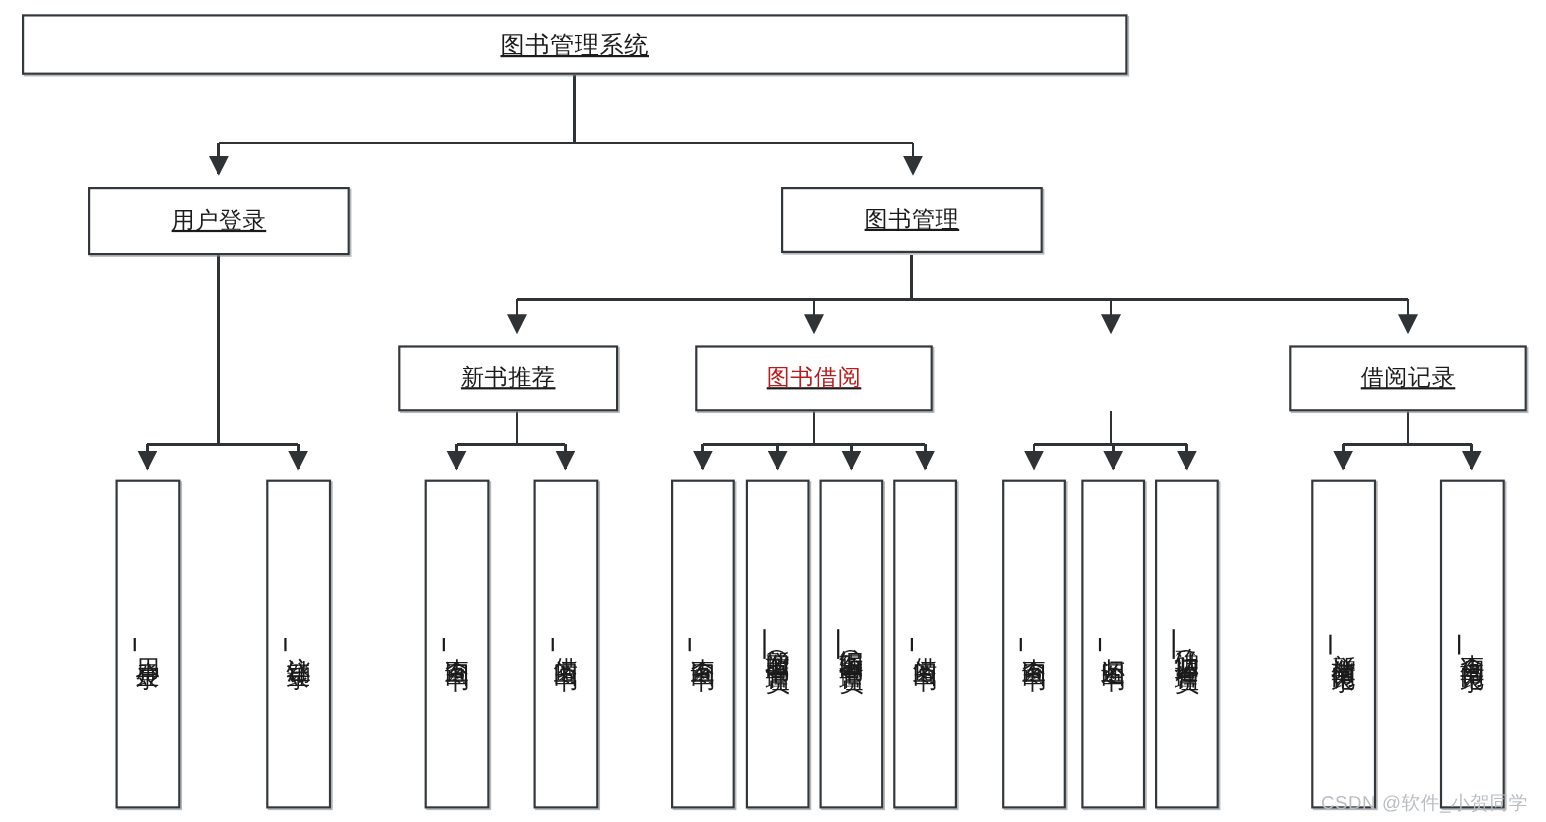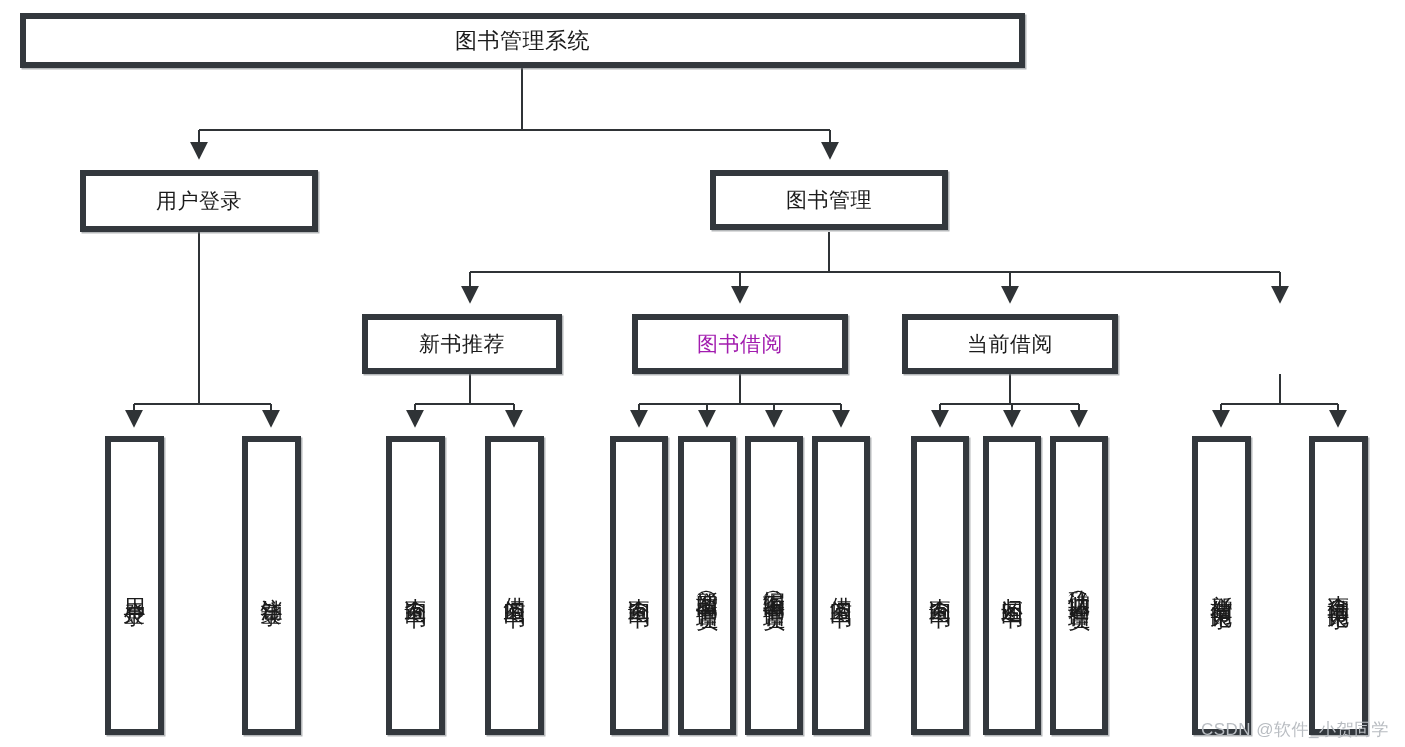--- a/index.html
+++ b/index.html
@@ -25,26 +25,27 @@
     left: 0;
     top: 0;
     width: 1405px;
     height: 747px;
     pointer-events: none;
   }
   .node {
     position: absolute;
     box-sizing: border-box;
     background: #ffffff;
-    border: 6px solid #0f766e;
+    border: 2px solid #0f766e;
     box-shadow: 1.5px 1.5px 0 0 rgba(120,125,130,0.55);
     display: flex;
     align-items: center;
     justify-content: center;
     z-index: 2;
+    text-decoration: underline;
   }
   .node .label {
     font-size: 21px;
     line-height: 1.16;
     letter-spacing: 0.5px;
     color: #1b1b1b;
     white-space: nowrap;
     text-align: center;
   }
   
@@ -139,24 +140,24 @@
     <span class="label" style="color: rgb(27, 27, 27);">用户登录</span>
   </div>
   <div class="node" style="left: 710px; top: 170px; width: 238px; height: 60px; border-color: rgb(51, 56, 61); background: rgb(255, 255, 255);">
     <span class="label" style="color: rgb(27, 27, 27);">图书管理</span>
   </div>
 
   <div class="node" style="left: 362px; top: 314px; width: 200px; height: 60px; border-color: rgb(51, 56, 61); background: rgb(255, 255, 255);">
     <span class="label" style="color: rgb(27, 27, 27);">新书推荐</span>
   </div>
   <div class="node" style="left: 632px; top: 314px; width: 216px; height: 60px; border-color: rgb(51, 56, 61); background: rgb(255, 255, 255);">
-    <span class="label" style="color: #a21caf;">图书借阅</span>
-  </div>
-  <div class="node" style="left: 902px; top: 314px; width: 216px; height: 60px; border-color: rgb(51, 56, 61); background: rgb(255, 255, 255);">
-    <span class="label" style="color: rgb(27, 27, 27);">当前借阅</span>
+    <span class="label" style="color: #b91c1c;">图书借阅</span>
+  </div>
+  <div class="node" style="left: 1172px; top: 314px; width: 216px; height: 60px; border-color: rgb(51, 56, 61); background: rgb(255, 255, 255);">
+    <span class="label" style="color: rgb(27, 27, 27);">借阅记录</span>
   </div>
 
   <div class="node vertical" style="left: 105px; top: 436px; width: 59px; height: 299px; border-color: rgb(51, 56, 61); background: rgb(255, 255, 255);">
     <span class="label" style="color: rgb(27, 27, 27);">用户登录</span>
   </div>
   <div class="node vertical" style="left: 242px; top: 436px; width: 59px; height: 299px; border-color: rgb(51, 56, 61); background: rgb(255, 255, 255);">
     <span class="label" style="color: rgb(27, 27, 27);">注销登录</span>
   </div>
   <div class="node vertical" style="left: 386px; top: 436px; width: 59px; height: 299px; border-color: rgb(51, 56, 61); background: rgb(255, 255, 255);">
     <span class="label" style="color: rgb(27, 27, 27);">查询图书</span>

